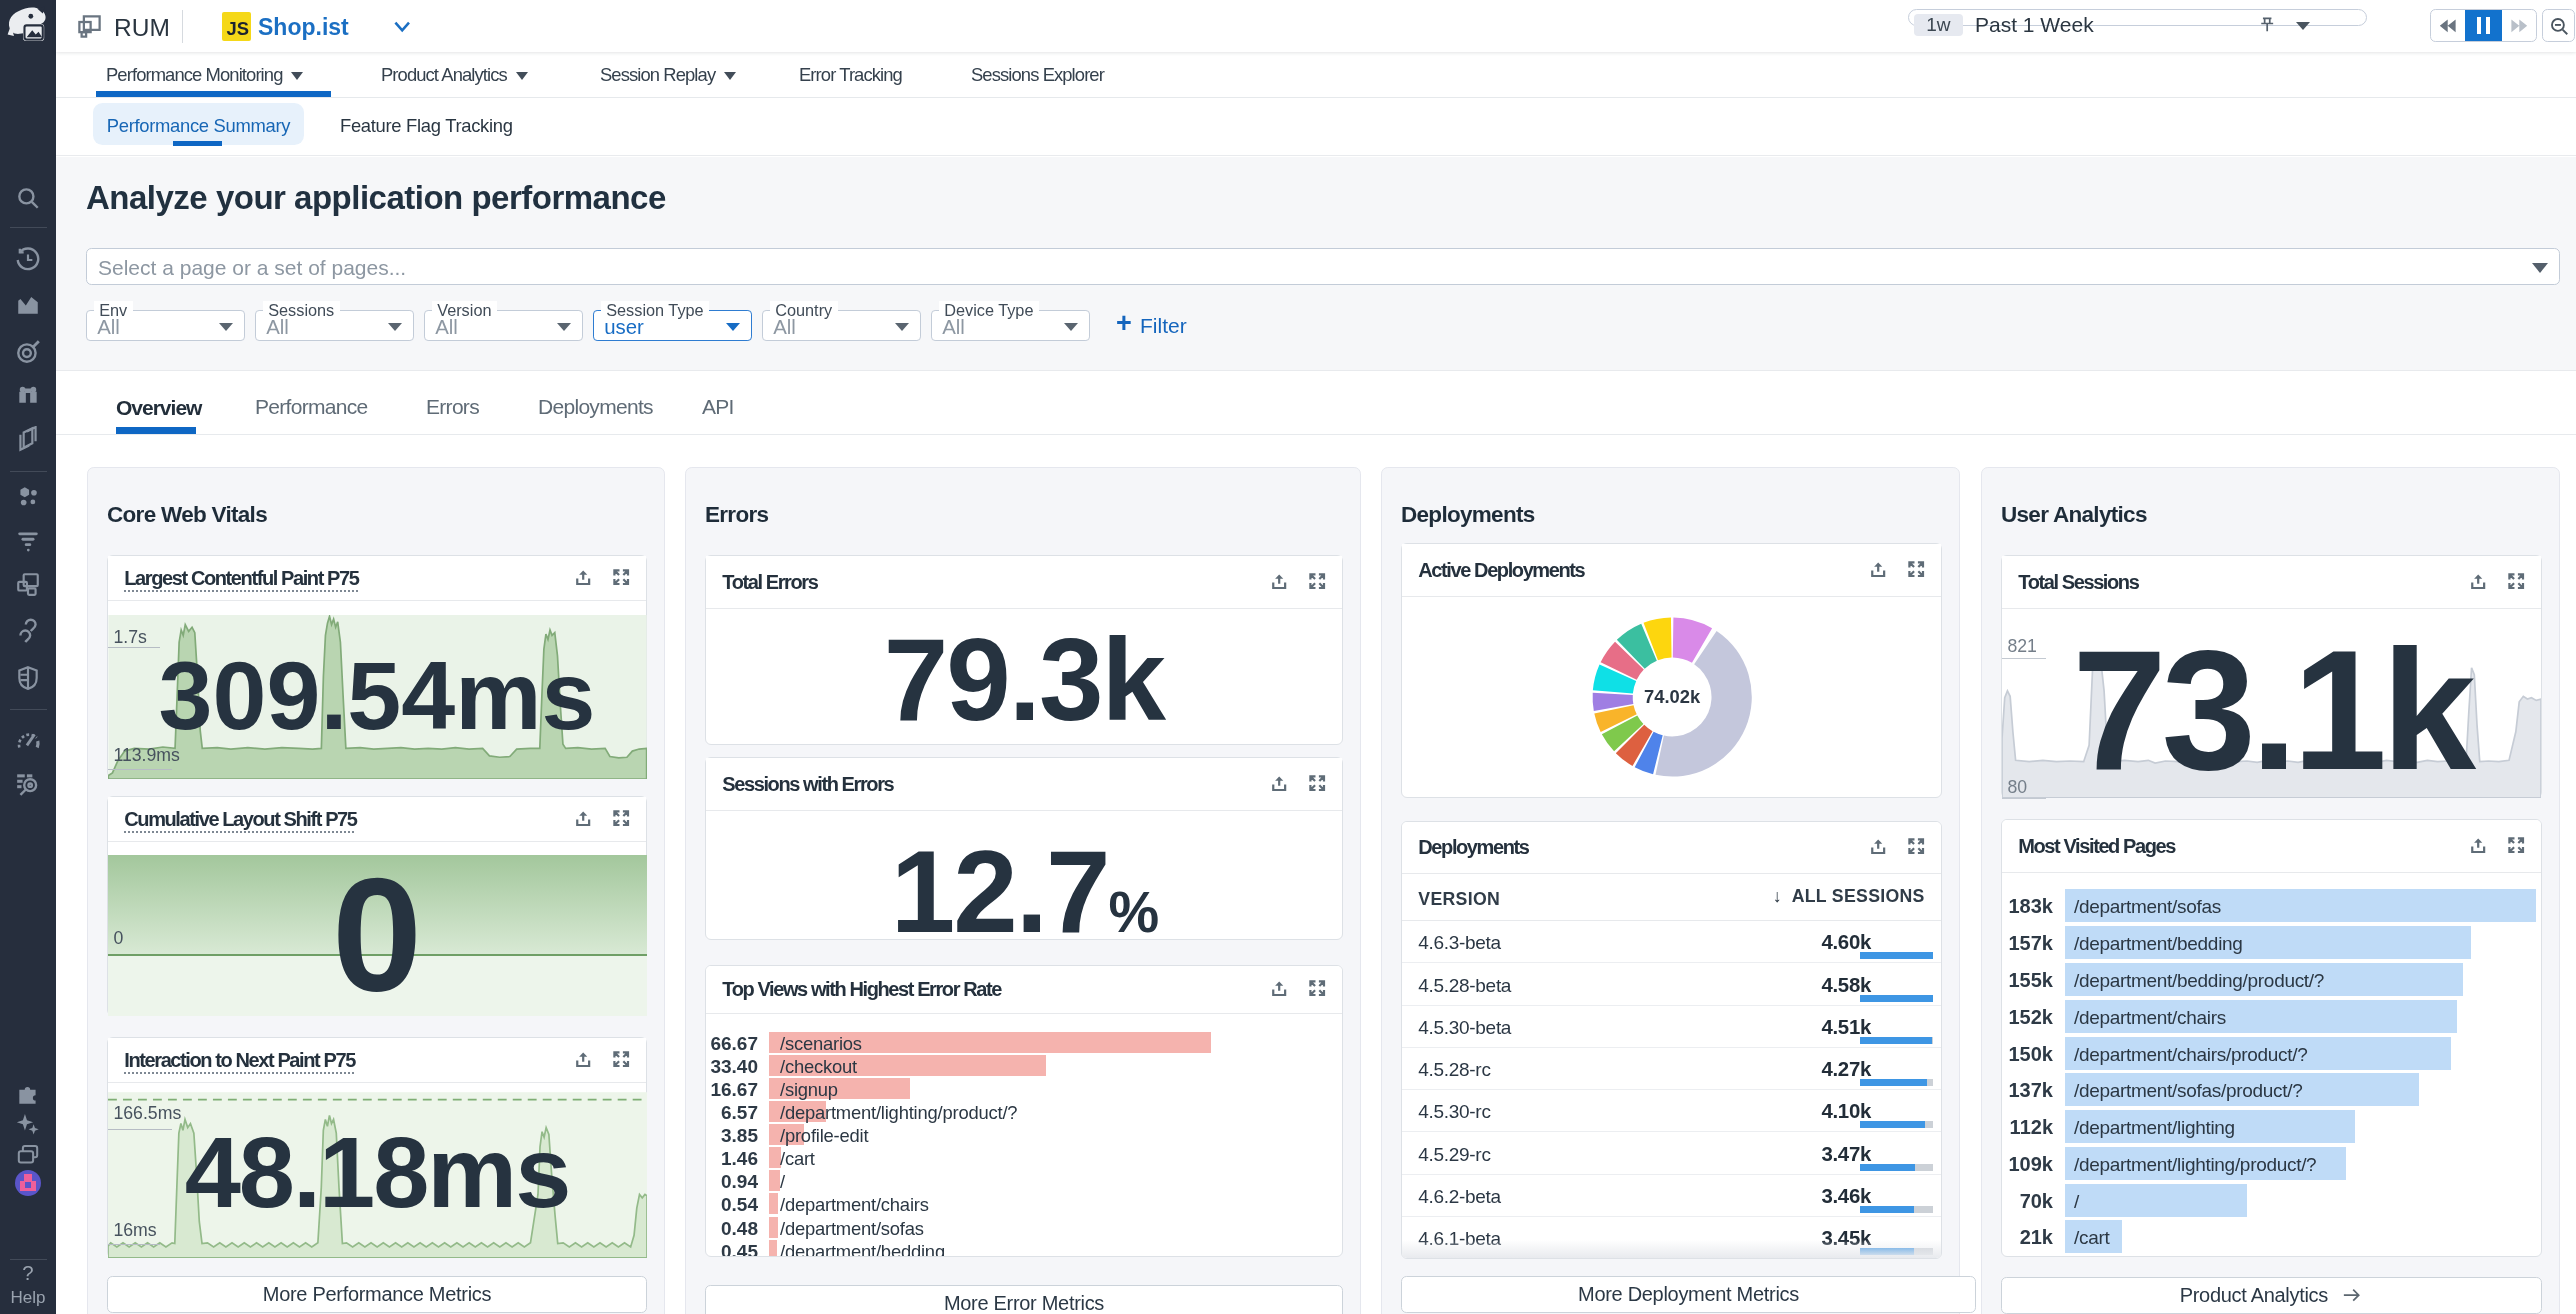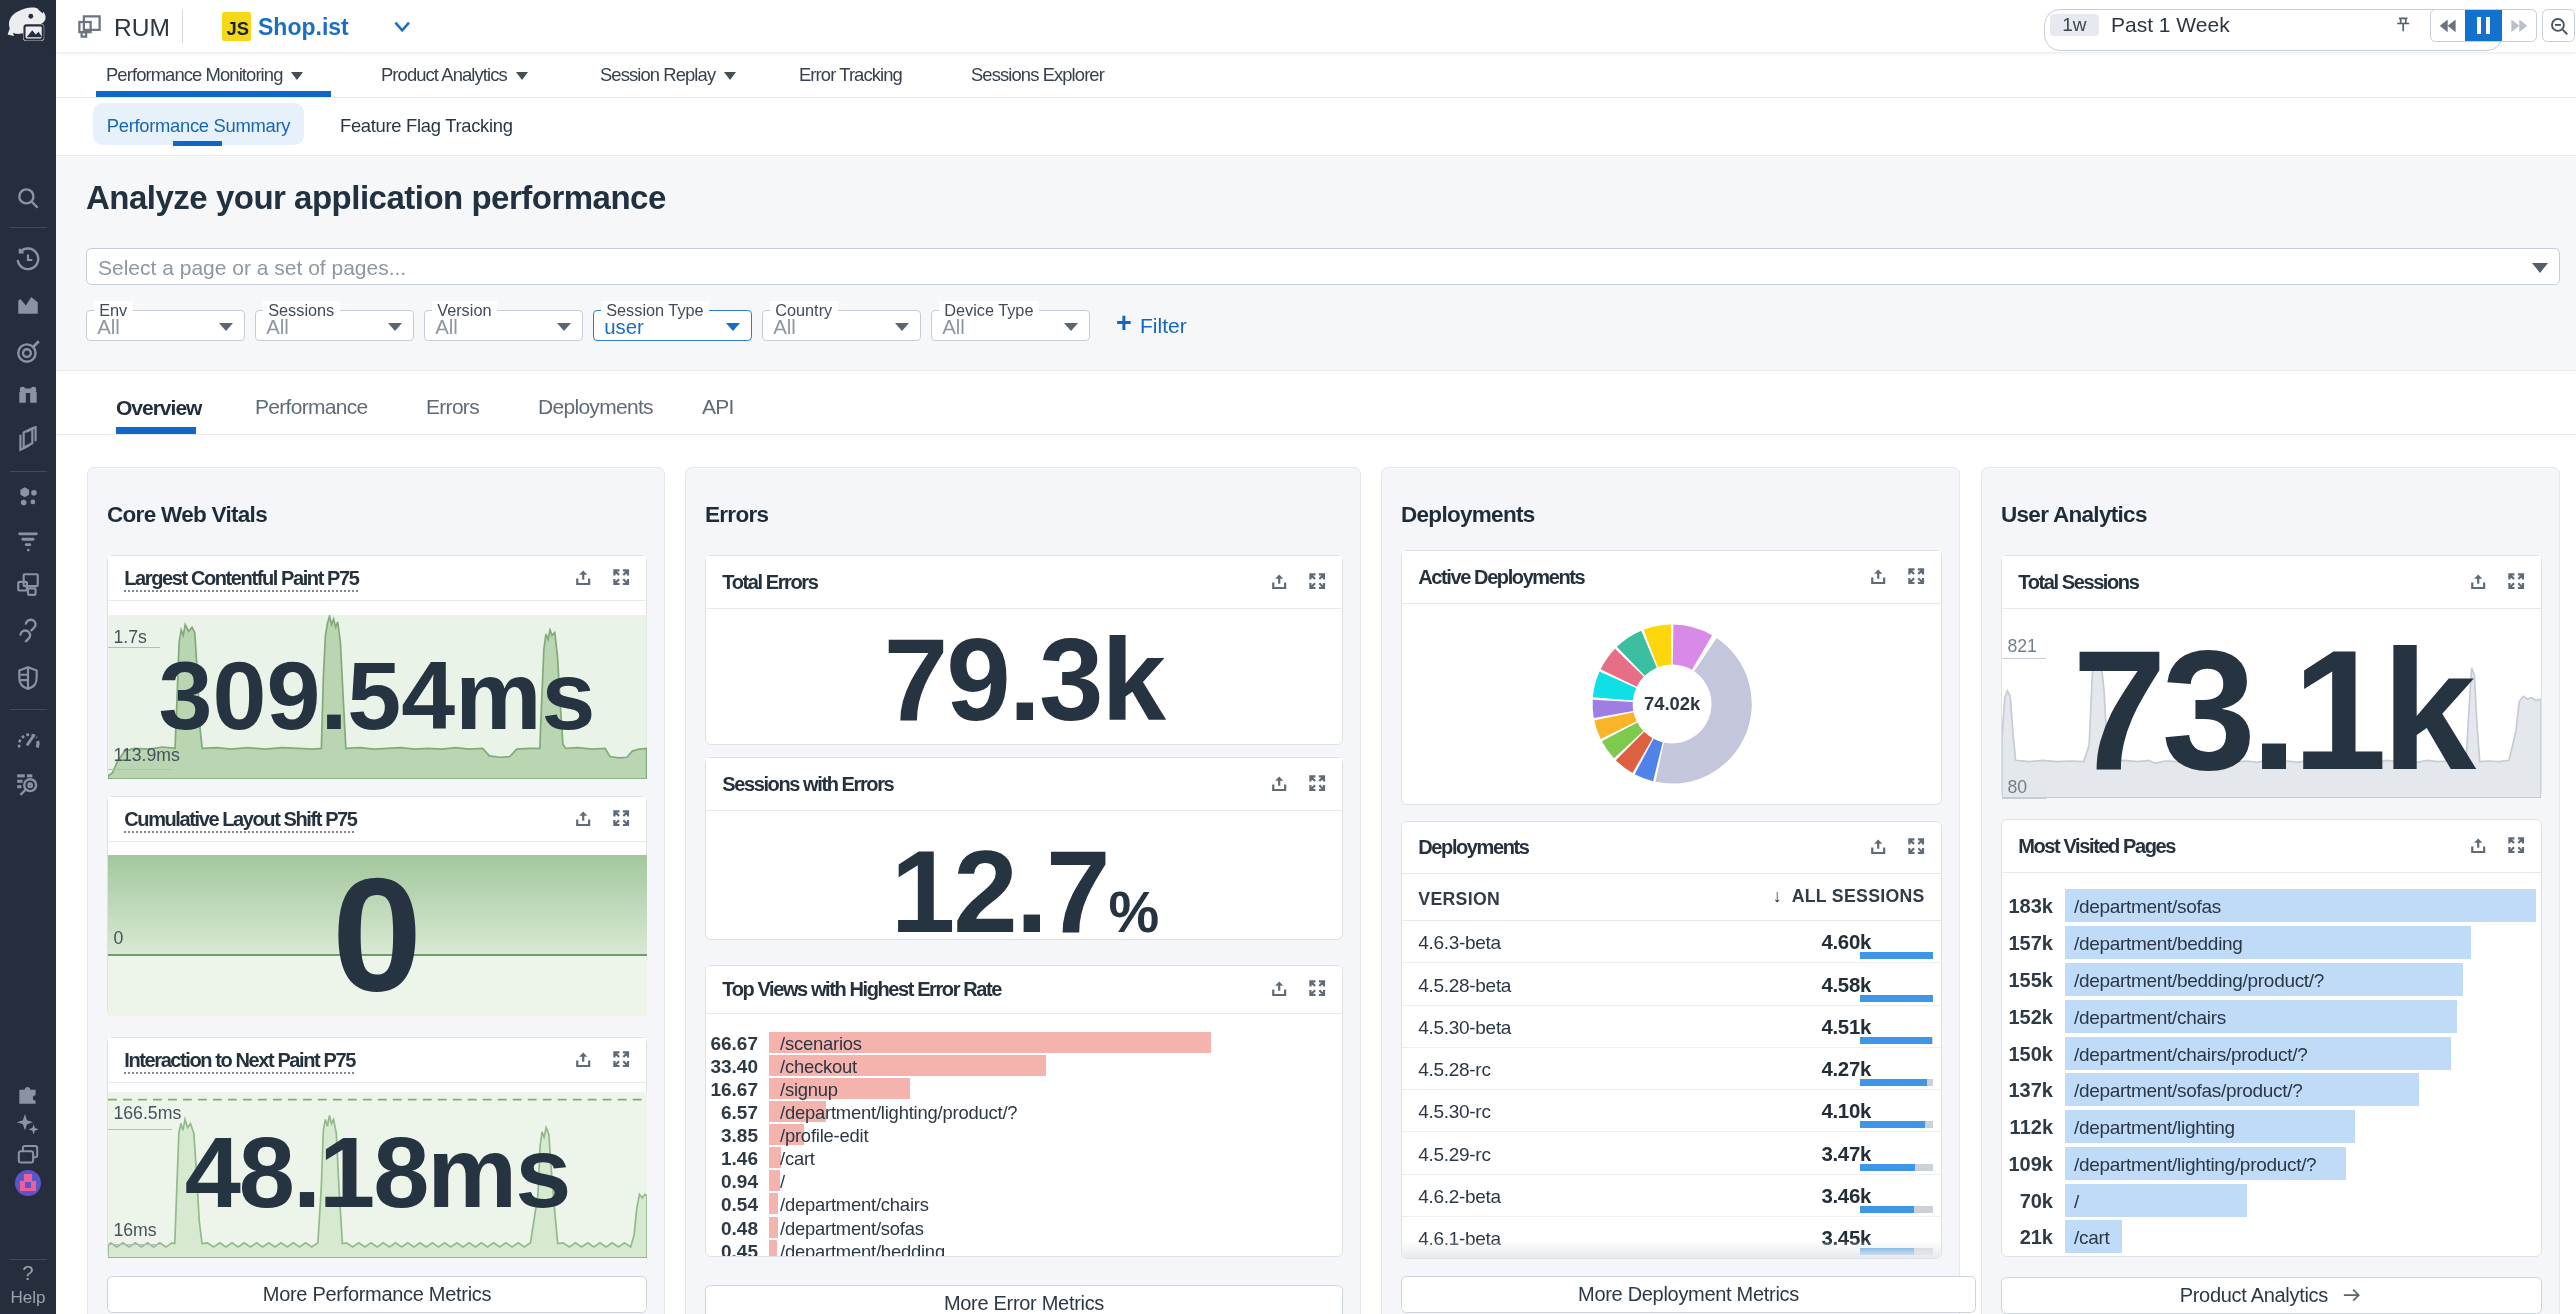--- a/index.html
+++ b/index.html
@@ -178,21 +178,21 @@
     <div class="abs" style="left:58px;top:13.6px;font-size:24.5px;color:#2a3540;">RUM</div>
     <div class="abs" style="left:126px;top:9.5px;width:1.4px;height:33px;background:#d6dadf;"></div>
     <div class="abs" style="left:166px;top:11.6px;width:29px;height:29px;background:#f5d818;border-radius:2px;">
       <div style="position:absolute;right:2px;bottom:0.7px;font-size:18.4px;font-weight:bold;color:#1c2430;">JS</div>
     </div>
     <div class="abs" style="left:202px;top:14.3px;font-size:23px;font-weight:600;color:#1b6fc3;">Shop.ist</div>
     <svg class="abs" style="left:336px;top:17.7px" width="20.4" height="17.7" viewBox="0 0 24 20" fill="none" stroke="#1b6fc3" stroke-width="3">
         <path d="M4 5 L12 14 L20 5"></path>
       </svg>
 
-    <div class="abs" style="left:1988px;top:8.9px;width:459px;height:42px;border:1.4px solid #c6cedb;border-radius:16px;background:#fff;">
+    <div class="abs" style="left:1852px;top:8.9px;width:459px;height:17px;border:1.4px solid #c6cedb;border-radius:16px;background:#fff;">
       <div style="position:absolute;left:4.8px;top:4.1px;width:49px;height:22.5px;background:#e6e9f0;border-radius:4.1px;text-align:center;font-size:19px;color:#3c4752;line-height:22.5px;">1w</div>
       <div style="position:absolute;left:66px;top:3.4px;font-size:21px;color:#2b3641;">Past 1 Week</div>
       <svg style="position:absolute;right:89px;top:5.4px" width="20.4" height="20.4" viewBox="0 0 24 24" fill="none" stroke="#55606c" stroke-width="2">
           <path d="M7 4 h10 M9 4 v6 M15 4 v6 M5 10 h14 M12 10 v9"></path>
         </svg>
       <div style="position:absolute;right:56px;top:12.3px;width:0;height:0;border-left:7.5px solid transparent;border-right:7.5px solid transparent;border-top:8.9px solid #4a555f;"></div>
     </div>
     <div class="abs" style="left:2374px;top:8.9px;width:107px;height:33px;border:1.4px solid #c6cedb;border-radius:5.4px;background:#fff;overflow:hidden;display:flex;">
       <div style="width:35px;height:100%;display:flex;align-items:center;justify-content:center;">
         <svg width="19" height="17.7" viewBox="0 0 24 22" fill="#6a7480">
@@ -452,21 +452,21 @@
       <div class="hrow" style="top:274px;">
           <span class="hval">0.45</span>
           <div class="hbar" style="width:8.2px;"></div>
           <span class="hlab">/department/bedding</span>
         </div>
     </div>
     <div class="morebtn" style="left:19px;top:817px;width:638px;">More Error Metrics</div>
   </div>
   <div id="col3" class="col" style="left:1381px;width:579px;">
     <div class="coltitle">Deployments</div>
-    <div class="widget" style="left:19px;top:82px;width:541px;height:255px;">
+    <div class="widget" style="left:19px;top:75px;width:541px;height:255px;">
       <div class="whead" style="height:53px;">
         <div class="wtitle" style="top:15px;">Active Deployments</div>
         <div class="hicons" style="top:15px;">
             <svg width="20.4" height="20.4" viewBox="0 0 24 24" fill="none" stroke="#5f6c77" stroke-width="2.6">
               <path d="M5 13.5 v6.5 h14 v-6.5"></path>
               <path d="M12 6 v9"></path>
               <path d="M12 4 L16.8 9 H7.2 Z" fill="#5f6c77" stroke="none"></path>
             </svg>
             <svg width="20.4" height="20.4" viewBox="0 0 24 24" fill="none" stroke="#5f6c77" stroke-width="2.6">
               <path d="M14 4 h6 v6 M20 4 l-5.5 5.5 M10 20 H4 v-6 M4 20 l5.5-5.5 M4 10 V4 h6 M4 4 l5.5 5.5 M20 14 v6 h-6 M20 20 l-5.5-5.5"></path>

